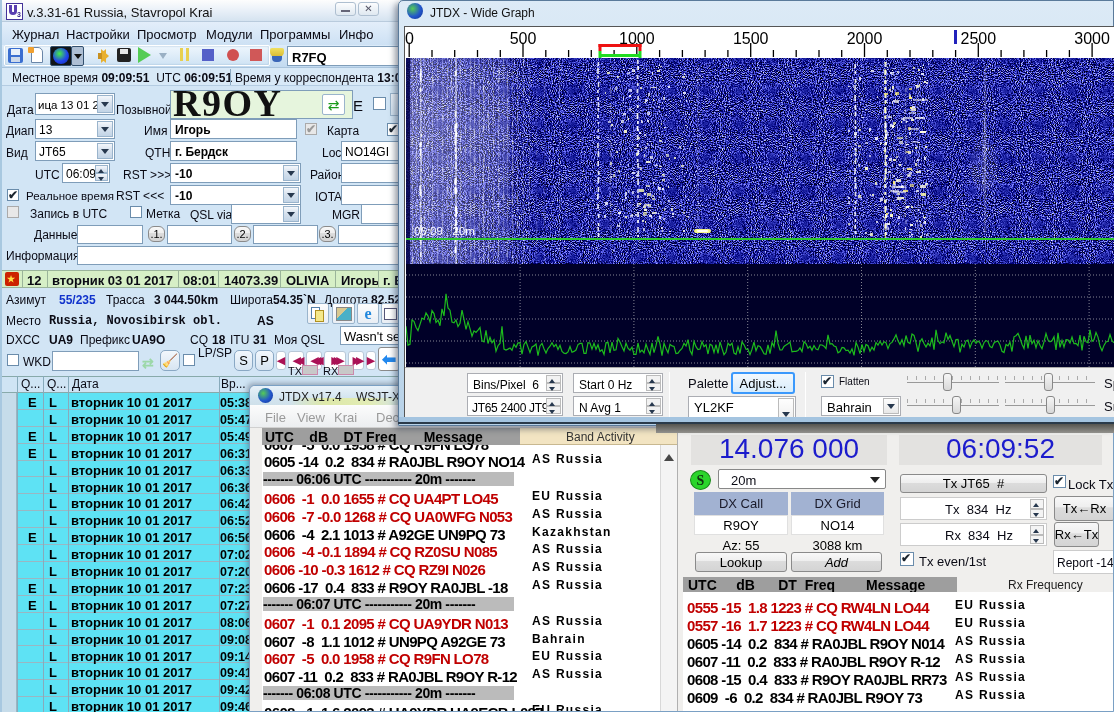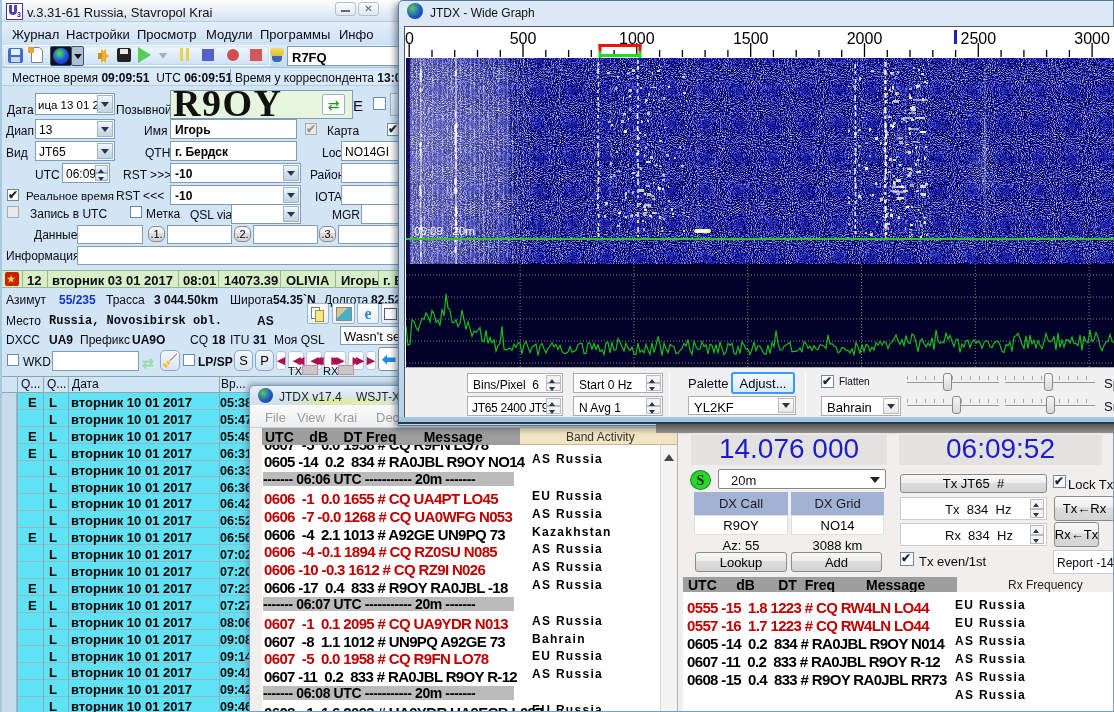--- a/index.html
+++ b/index.html
@@ -248,21 +248,21 @@
     </div>
 
   <div class="cb" style="left:5px;top:354px;width:12px;height:12px;"></div>
   <div class="lbl" style="left:21px;top:355px;">WKD</div>
   <div class="fld" style="left:50px;top:351px;width:87px;height:20px;"></div>
   <div class="abs" style="left:140px;top:355px;color:#9cd8a8;font-size:14px;font-weight:bold;">⇄</div>
   <div class="btn7" style="left:158px;top:350px;width:20px;height:21px;border-radius:5px;background:linear-gradient(#f2f7fc,#d7e5f2);border-color:#8aa8c4;">
       <span style="color:#d8a820;font-size:13px;">🧹</span>
     </div>
   <div class="cb" style="left:181px;top:354px;width:12px;height:12px;"></div>
-  <div class="lbl" style="left:196px;top:355px;font-weight:bold;">LP/SP</div>
+  <div class="lbl" style="left:196px;top:346px;">LP/SP</div>
   <div class="btn7" style="left:232px;top:350px;width:19px;height:21px;border-radius:5px;background:linear-gradient(#f2f7fc,#d7e5f2);border-color:#8aa8c4;">S</div>
   <div class="btn7" style="left:253px;top:350px;width:19px;height:21px;border-radius:5px;background:linear-gradient(#f2f7fc,#d7e5f2);border-color:#8aa8c4;">P</div>
 
   <div class="btn7" style="left:274px;top:351px;width:10px;height:19px;background:#fff;border-color:#b8c8d8;">
       <span style="color:#aa1155;font-size:11px;">◀</span>
     </div>
   <div class="btn7" style="left:286px;top:351px;width:16px;height:19px;background:#fff;border-color:#b8c8d8;">
       <span style="color:#aa1155;font-size:11px;letter-spacing:-5px;">◀◀</span>
     </div>
   <div class="btn7" style="left:304px;top:351px;width:16px;height:19px;background:#fff;border-color:#b8c8d8;">
@@ -499,21 +499,21 @@
   <div class="lbl" style="left:481px;top:87px;font-size:13px;">20m</div>
   <div class="abs" style="left:620px;top:91px;border:5px solid transparent;border-top:6px solid #222;"></div>
 
   <div class="abs" style="left:444px;top:106px;width:94px;height:23px;background:#a2b2d2;color:#1a1a2a;font-size:13px;text-align:center;line-height:23px;">DX Call</div>
   <div class="abs" style="left:541px;top:106px;width:93px;height:23px;background:#a2b2d2;color:#1a1a2a;font-size:13px;text-align:center;line-height:23px;">DX Grid</div>
   <div class="abs" style="left:444px;top:129px;width:94px;height:20px;background:#fff;border:1px solid #e0e0e0;color:#000;font-size:13px;text-align:center;line-height:19px;">R9OY</div>
   <div class="abs" style="left:541px;top:129px;width:93px;height:20px;background:#fff;border:1px solid #e0e0e0;color:#000;font-size:13px;text-align:center;line-height:19px;">NO14</div>
   <div class="abs" style="left:444px;top:152px;width:94px;color:#000;font-size:13px;text-align:center;">Az: 55</div>
   <div class="abs" style="left:541px;top:152px;width:93px;color:#000;font-size:13px;text-align:center;">3088 km</div>
   <div class="btn7" style="left:445px;top:166px;width:92px;height:20px;">Lookup</div>
-  <div class="btn7" style="left:541px;top:166px;width:91px;height:20px;">Add</div>
+  <div class="btn7" style="left:541px;top:166px;width:91px;height:20px;font-style:italic;">Add</div>
 
   <div class="btn7" style="left:650px;top:88px;width:147px;height:19px;">Tx JT65&nbsp; #</div>
   <div class="cb chk" style="left:803px;top:89px;"></div>
   <div class="lbl" style="left:818px;top:91px;font-size:13px;">Lock Tx=R</div>
   <div class="abs" style="left:650px;top:111px;width:147px;height:23px;background:#fff;border:1px solid #ccc;"></div>
   <div class="lbl" style="left:695px;top:116px;font-size:13px;">Tx&nbsp; 834&nbsp; Hz</div>
   <div class="spin" style="left:780px;top:113px;width:14px;height:19px;right:auto;">
       <i class="up" style="background:#f4f4f4;border-color:#bbb;"></i>
       <i class="dn" style="background:#f4f4f4;border-color:#bbb;"></i>
     </div>
@@ -536,20 +536,21 @@
       <div class="mono red" style="left:4px;top:7px;">0555 -15  1.8 1223 # CQ RW4LN LO44</div>
       <div class="ctry" style="left:272px;top:6px;">EU Russia</div>
       <div class="mono red" style="left:4px;top:25px;">0557 -16  1.7 1223 # CQ RW4LN LO44</div>
       <div class="ctry" style="left:272px;top:24px;">EU Russia</div>
       <div class="mono" style="left:4px;top:43px;">0605 -14  0.2  834 # RA0JBL R9OY N014</div>
       <div class="ctry" style="left:272px;top:42px;">AS Russia</div>
       <div class="mono" style="left:4px;top:61px;">0607 -11  0.2  833 # RA0JBL R9OY R-12</div>
       <div class="ctry" style="left:272px;top:60px;">AS Russia</div>
       <div class="mono" style="left:4px;top:79px;">0608 -15  0.4  833 # R9OY RA0JBL RR73</div>
       <div class="ctry" style="left:272px;top:78px;">AS Russia</div>
+      <div class="mono" style="left:4px;top:97px;">0609  -6  0.2  834 # RA0JBL R9OY 73</div>
       <div class="ctry" style="left:272px;top:96px;">AS Russia</div>
     </div>
 </div>
 
 <div class="abs" id="winW" style="left:398px;top:0;width:716px;height:426px;">
 
   <div class="abs" style="left:0;top:0;width:716px;height:426px;background:linear-gradient(#dceaf6,#b8d2e8);border:1px solid #5a7a9a;border-radius:5px 0 0 0;box-shadow:-3px 3px 6px rgba(40,50,70,0.5);"></div>
 
   <div class="abs" style="left:9px;top:3px;width:16px;height:16px;background:radial-gradient(circle at 35% 35%, #55cc55, #2255cc 55%, #113388);border-radius:50%;"></div>
   <div class="lbl" style="left:32px;top:6px;font-size:12px;color:#111;">JTDX - Wide Graph</div>
@@ -1946,21 +1947,21 @@
       <div class="fld" style="left:168px;top:28px;width:90px;height:20px;border-color:#abadb3;">
           <span style="position:absolute;left:5px;top:4px;font-size:12px;">N Avg 1</span>
           <span class="spin" style="width:15px;">
             <i class="up" style="background:#f2f2f2;border-color:#bbb;"></i>
             <i class="dn" style="background:#f2f2f2;border-color:#bbb;"></i>
           </span>
         </div>
       <div class="abs" style="left:264px;top:4px;width:1px;height:46px;background:#ccc;border-left:1px solid #fff;"></div>
       <div class="lbl" style="left:283px;top:8px;font-size:13px;">Palette</div>
       <div class="btn7" style="left:326px;top:4px;width:64px;height:22px;border:2px solid #3b99fc;background:linear-gradient(#f2f8fd,#d8ecfb);">Adjust...</div>
-      <div class="fld" style="left:283px;top:28px;width:108px;height:19px;border-color:#abadb3;">
+      <div class="fld" style="left:283px;top:28px;width:108px;height:36px;border-color:#abadb3;">
           <span style="position:absolute;left:5px;top:3px;font-size:13px;">YL2KF</span>
           <span class="combo-arrow" style="background:linear-gradient(#fefefe,#e8e8e8);border-color:#bbb;"></span>
         </div>
       <div class="abs" style="left:400px;top:4px;width:1px;height:46px;background:#ccc;border-left:1px solid #fff;"></div>
       <div class="cb chk" style="left:416px;top:7px;"></div>
       <div class="lbl" style="left:434px;top:8px;font-size:10px;">Flatten</div>
       <div class="fld" style="left:416px;top:28px;width:80px;height:20px;border-color:#abadb3;">
           <span style="position:absolute;left:5px;top:3px;font-size:13px;">Bahrain</span>
           <span class="combo-arrow" style="background:linear-gradient(#fefefe,#e8e8e8);border-color:#bbb;"></span>
         </div>

